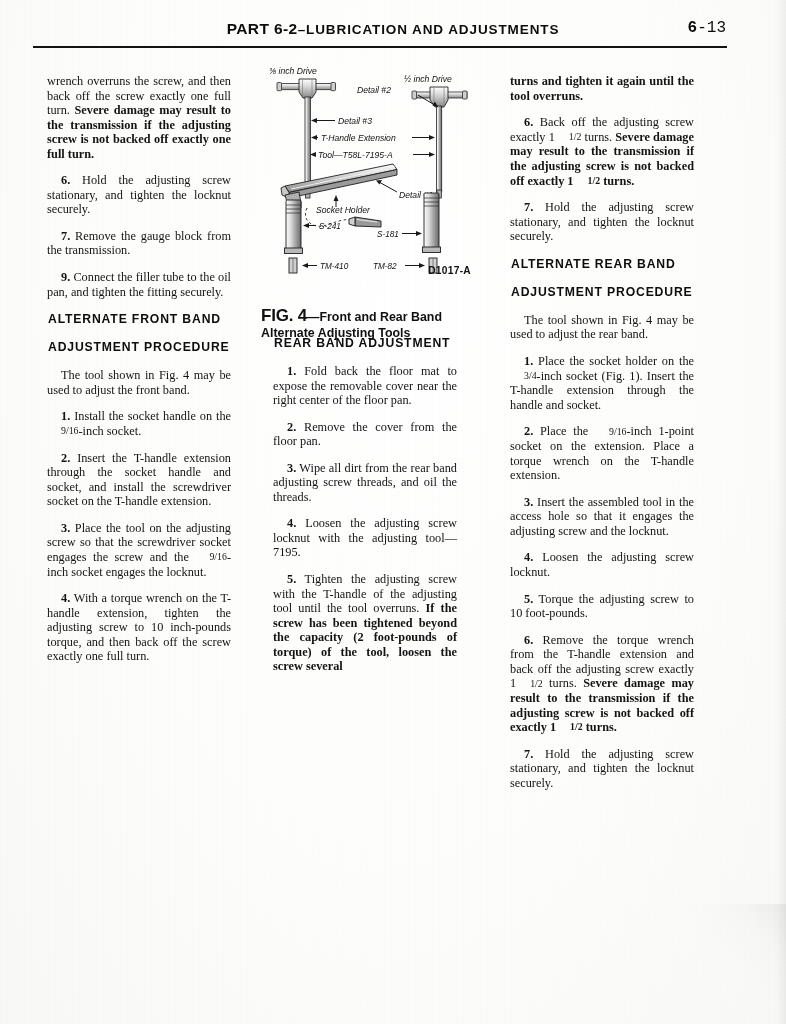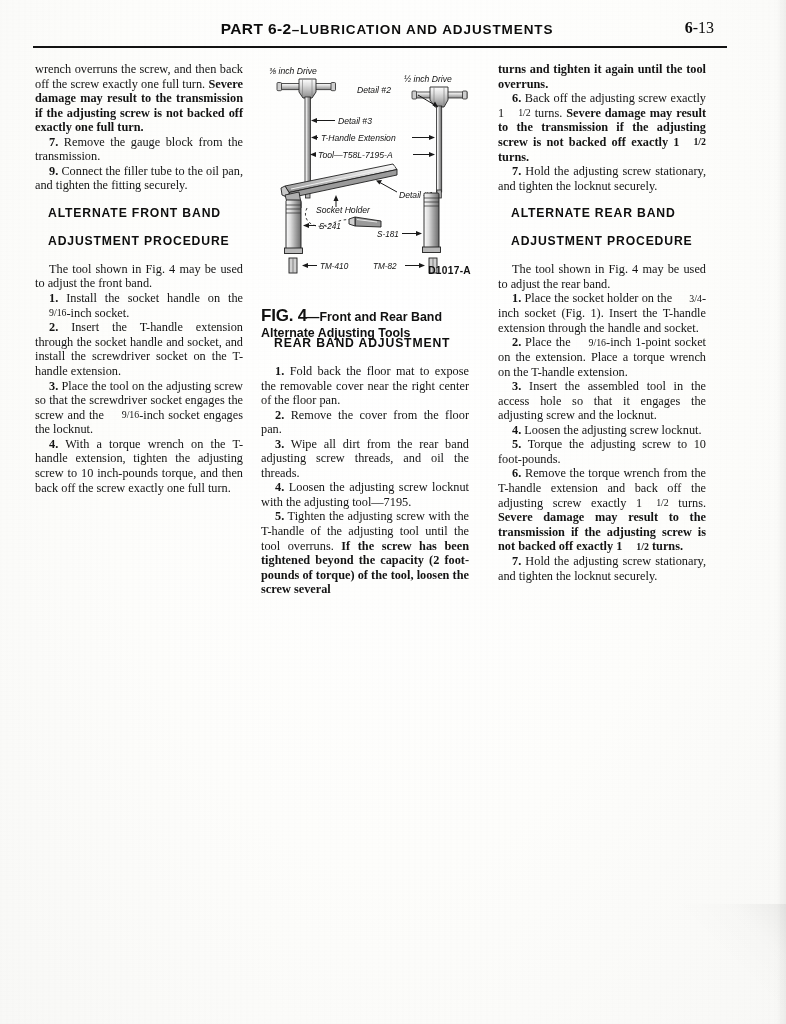--- a/index.html
+++ b/index.html
@@ -31,60 +31,60 @@
     pointer-events:none;
   }
   .edge-shadow-r{
     position:absolute;right:0;top:0;width:10px;height:1024px;
     background:linear-gradient(to left, rgba(0,0,0,0.05), rgba(0,0,0,0));
     pointer-events:none;
   }
 
   
   .header{
-    position:absolute;left:0;right:12px;top:20px;height:26px;
+    position:absolute;left:0;right:0;top:20px;height:26px;
   }
   .hdr-title{
     position:absolute;left:0;right:0;top:0;
     text-align:center;
     font-family:"Liberation Sans", sans-serif;
     font-weight:700;
     font-size:15.5px;
     letter-spacing:.4px;
     color:#0d0d0d;
     white-space:nowrap;
   }
   .hdr-title .small{
     font-size:13.5px;
     letter-spacing:.9px;
   }
   .hdr-page{
     position:absolute;right:60px;top:-1px;
-    font-family:Liberation Serif, serif;
+    font-family:Liberation Mono, monospace;
     font-size:16px;
     color:#0d0d0d;
     font-weight:700;
   }
   .hdr-page .thin{font-weight:400;}
   .rule{
     position:absolute;left:33px;right:59px;top:46px;
     height:2.4px;background:#141414;
   }
 
   
   .col{
     position:absolute;
     top:62px;
     font-size:12.3px;
     line-height:14.55px;
     text-align:justify;
     text-justify:inter-word;
     color:#141414;
   }
-  .col p{margin:0;text-indent:14px;}
+  .col p{margin:12px;text-indent:14px;}
   .col p.noind{text-indent:0;}
   .col1{left:35px;width:208px;}
   .col2{left:261px;width:208px;}
   .col3{left:498px;width:208px;}
 
   b{font-weight:700;}
   .num{font-weight:700;}
 
   h2.sect{
     font-family:"Liberation Sans", sans-serif;
@@ -150,20 +150,21 @@
       <span>PART 6-2</span><span class="small">–LUBRICATION  AND  ADJUSTMENTS</span>
     </div>
     <div class="hdr-page">
       <span>6</span><span class="thin">-13</span>
     </div>
   </div>
   <div class="rule"></div>
 
   <div class="col col1">
     <p class="noind"><span>wrench overruns the screw, and then back off the screw exactly one full turn. </span><b>Severe damage may result to the transmission if the adjusting screw is not backed off exactly one full turn.</b></p>
+    <p><span class="num">6.</span><span> Hold the adjusting screw stationary, and tighten the locknut securely.</span></p>
     <p><span class="num">7.</span><span> Remove the gauge block from the transmission.</span></p>
     <p><span class="num">9.</span><span> Connect the filler tube to the oil pan, and tighten the fitting securely.</span></p>
 
     <h2 class="sect sp-before">ALTERNATE  FRONT  BAND</h2>
     <h2 class="sect sp-after">ADJUSTMENT  PROCEDURE</h2>
 
     <p>The tool shown in Fig. 4 may be used to adjust the front band.</p>
     <p><span class="num">1.</span><span> Install the socket handle on the </span><span class="fr">9/16</span><span>-inch socket.</span></p>
     <p><span class="num">2.</span><span> Insert the T-handle extension through the socket handle and socket, and install the screwdriver socket on the T-handle extension.</span></p>
     <p><span class="num">3.</span><span> Place the tool on the adjusting screw so that the screwdriver socket engages the screw and the </span><span class="fr">9/16</span><span>-inch socket engages the locknut.</span></p>

